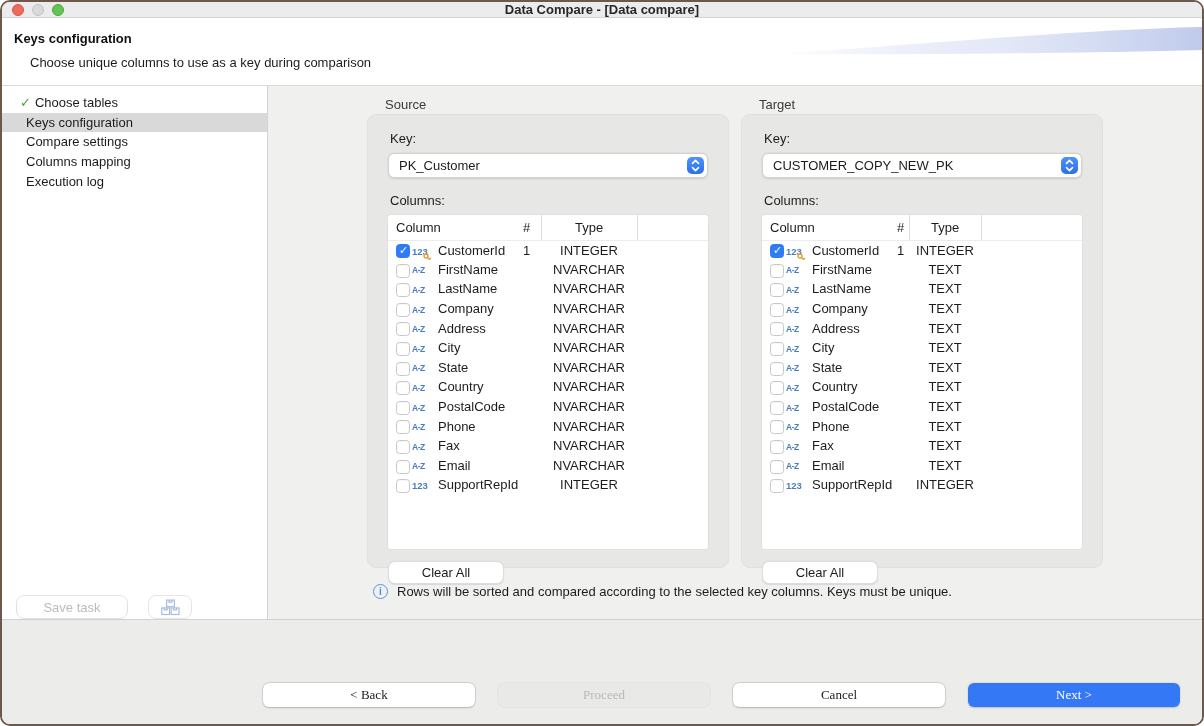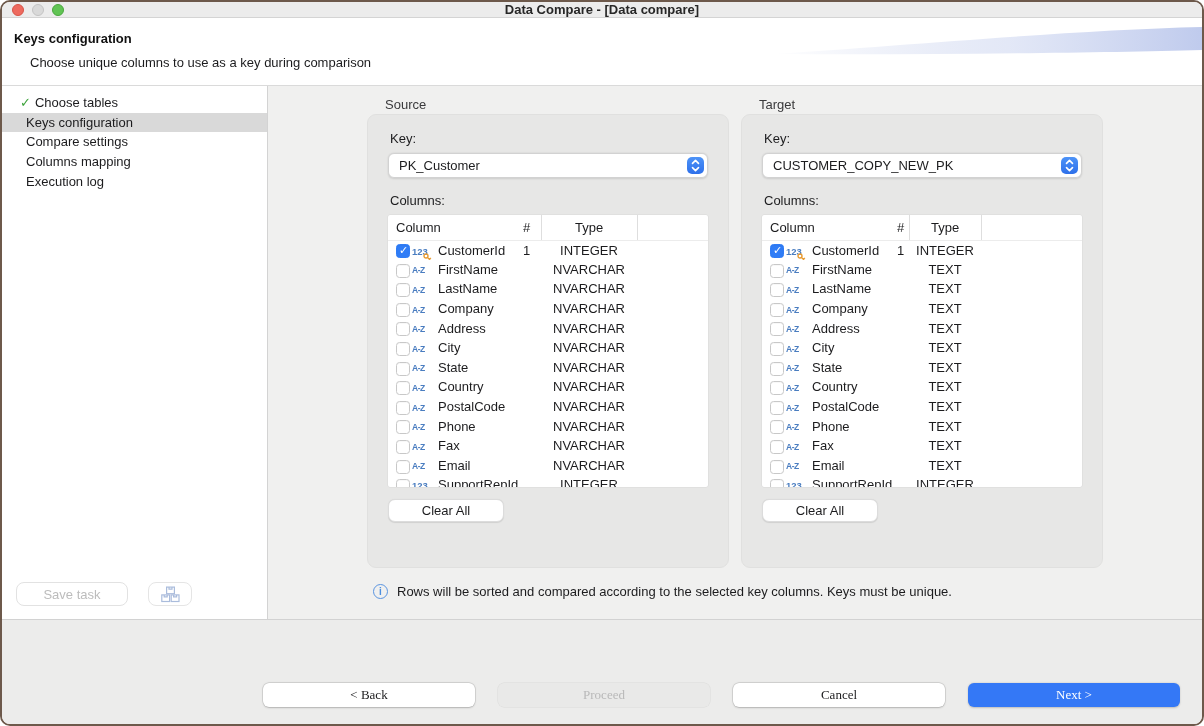--- a/index.html
+++ b/index.html
@@ -22,39 +22,39 @@
   .header-sub{font-size:13px;color:#1c1c1e;margin:9px 0 0 28px;}
   
   .body{flex:1 1 auto;display:flex;min-height:0;}
   .sidebar{width:266px;background:#fff;border-right:1px solid #d3d3d3;position:relative;flex:0 0 auto;}
   .steps{padding-top:7px;}
   .step{height:19.6px;display:flex;align-items:center;font-size:13px;color:#1c1c1e;padding-left:24px;cursor:default;}
   .step.selected{background:#d9d9d9;}
   .step-check{display:none;color:#3da33c;font-weight:bold;font-size:13px;margin-right:4px;margin-left:-4px;}
   .step.done{padding-left:22px;}
   .step.done .step-check{display:inline;}
-  .sidebar-footer{position:absolute;left:14px;bottom:13px;display:flex;gap:20px;align-items:center;}
+  .sidebar-footer{position:absolute;left:14px;bottom:0;display:flex;gap:20px;align-items:center;}
   .save-task-btn{width:112px;height:24px;border-radius:8px;border:1px solid #e2e2e2;background:#fff;
                  color:#bcbcbc;font-size:13px;font-family:inherit;}
   .boxes-btn{width:44px;height:24px;border-radius:8px;border:1px solid #e5e5e5;background:#fff;
              display:flex;align-items:center;justify-content:center;padding:0;}
   .content{flex:1 1 auto;background:#f0f0ef;display:flex;flex-direction:column;}
   
   .panels{display:flex;justify-content:center;gap:12px;padding-top:8px;}
   .panel-wrap{width:362px;}
   .panel-title{height:20px;font-size:13px;color:#3a3a3c;padding-left:18px;display:flex;align-items:center;}
   .panel{height:454px;background:#e7e7e6;border:1px solid #e0e0df;border-radius:9px;padding:13px 20px 0 20px;}
   .field-label{font-size:13px;color:#1c1c1e;margin:3px 0 7px 2px;}
   .dropdown{position:relative;height:25px;background:#fff;border:1px solid #d2d2d2;border-radius:6px;
             box-shadow:0 .5px 2px rgba(0,0,0,.12);display:flex;align-items:center;cursor:default;}
   .dropdown-value{font-size:13px;color:#1c1c1e;padding-left:10px;}
   .stepper{position:absolute;right:3px;top:3px;width:17px;height:17px;border-radius:5px;
            background:linear-gradient(#4d93f8,#2e70ea);display:flex;align-items:center;justify-content:center;}
   .cols-label{margin-top:15px;}
-  .cols-table{background:#fff;height:272px;margin-top:6px;border-radius:2px;overflow:hidden;
+  .cols-table{background:#fff;height:334px;margin-top:6px;border-radius:2px;overflow:hidden;
               box-shadow:0 0 0 .5px rgba(0,0,0,.06);}
   table{width:100%;border-collapse:collapse;font-size:13px;color:#1c1c1e;table-layout:fixed;}
   th{font-weight:normal;height:25px;border-bottom:1px solid #ececec;text-align:left;padding:0;}
   th.h-col{padding-left:8px;}
   th.h-num{border-right:1px solid #dedede;}
   th.h-type{text-align:center;border-right:1px solid #dedede;}
   td{padding:0;height:19.6px;white-space:nowrap;overflow:hidden;}
   .c-check-col{width:24px;} .c-icon-col{width:26px;} .c-name-col{width:85px;}
   .src .c-num-col{width:18px;} .src .c-type-col{width:96px;}
   .tgt .c-num-col{width:12px;} .tgt .c-type-col{width:72px;}

